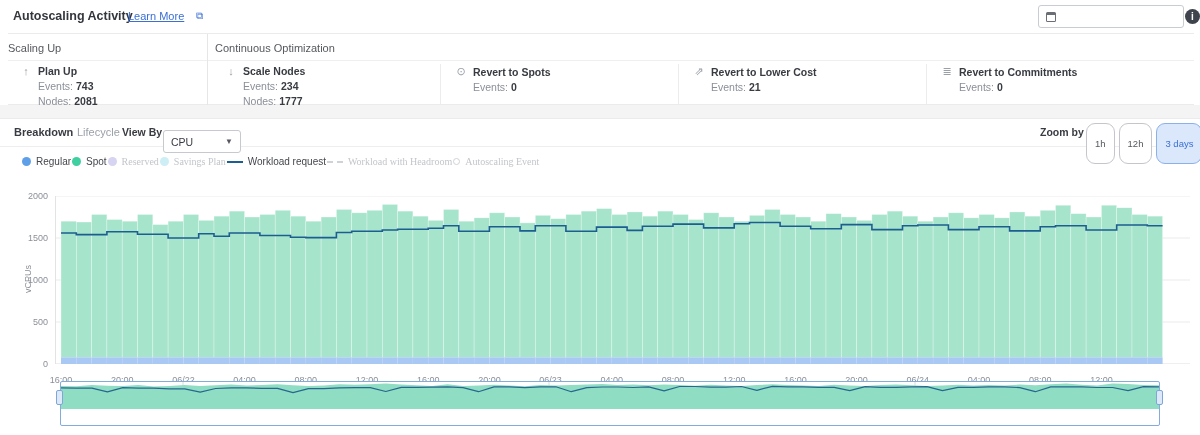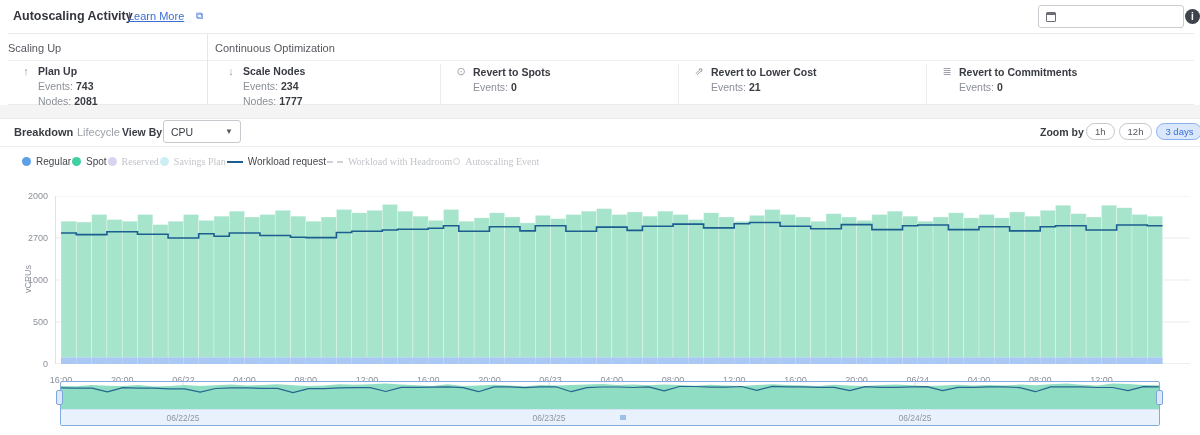--- a/index.html
+++ b/index.html
@@ -29,25 +29,25 @@
   
   .gap { position:absolute; left:0; top:105px; width:1200px; height:13px; background:#f4f4f5; }
 
   
   .panel { position:absolute; left:0; top:118px; width:1200px; height:317px; background:#fff; border-top:1px solid #ebebeb; }
   .controls { position:absolute; left:0; top:118px; width:1200px; height:29px; border-bottom:1px solid #eeeeee; }
   .tab { position:absolute; top:8px; font-size:11px; cursor:pointer; }
   .tab.active { font-weight:bold; color:#383b41; }
   .tab.inactive { color:#9ba0a8; }
   .viewby-label { position:absolute; left:122px; top:8px; font-size:10.5px; font-weight:bold; color:#383b41; }
-  .select { position:absolute; left:163px; top:2px; width:78px; height:23px; border:1px solid #c6c9ce; border-radius:3px; background:#fff; font-size:10.5px; color:#383b41; display:flex; align-items:center; justify-content:space-between; padding:2px 7px; cursor:pointer; }
+  .select { position:absolute; left:163px; top:12px; width:78px; height:23px; border:1px solid #c6c9ce; border-radius:3px; background:#fff; font-size:10.5px; color:#383b41; display:flex; align-items:center; justify-content:space-between; padding:2px 7px; cursor:pointer; }
   .select .caret { font-size:8px; color:#55585e; }
   .zoomby { position:absolute; left:1040px; top:8px; font-size:10.5px; font-weight:bold; color:#383b41; }
   .pills { position:absolute; left:1086px; top:5px; display:flex; gap:4px; }
-  .pill { font-size:9.5px; color:#55585e; border:1px solid #c4c6cb; border-radius:9px; padding:2px 8px; background:#fff; cursor:pointer; white-space:nowrap; }
+  .pill { font-size:9.5px; color:#55585e; border:1px solid #c4c6cb; border-radius:9px; padding:14px 8px; background:#fff; cursor:pointer; white-space:nowrap; }
   .pill.active { background:#dbe8fb; border-color:#8cb1ea; color:#3a6fd8; }
 
   
   .legend { position:absolute; left:22px; top:156px; display:flex; align-items:center; gap:1px; }
   .leg-item { display:flex; align-items:center; gap:5px; font-size:10px; cursor:pointer; }
   .leg-item.on { color:#44474d; }
   .leg-item.off { color:#c2c5ca;font-family:Liberation Serif, serif; }
   .dot { width:9px; height:9px; border-radius:50%; display:inline-block; }
   .lineswatch { width:16px; height:0; border-top:2.5px solid #1d5e90; display:inline-block; }
   .dashswatch { width:16px; height:0; border-top:2px dashed #cfd2d6; display:inline-block; }
@@ -334,21 +334,21 @@
       <rect x="1061.7" y="161.28" width="15.3" height="6.719999999999999" fill="#a9c8f3"></rect>
       <rect x="1077" y="18.47999999999999" width="15.3" height="142.8" fill="#a6e4cc" stroke="rgba(255,255,255,0.5)" stroke-width="0.6"></rect>
       <rect x="1077" y="161.28" width="15.3" height="6.719999999999999" fill="#a9c8f3"></rect>
       <rect x="1092.3" y="20.159999999999997" width="15.3" height="141.12" fill="#a6e4cc" stroke="rgba(255,255,255,0.5)" stroke-width="0.6"></rect>
       <rect x="1092.3" y="161.28" width="15.3" height="6.719999999999999" fill="#a9c8f3"></rect>
       <path d="M6,37.0 L21.3,37.0 L21.3,38.6 L36.6,38.6 L36.6,38.6 L51.9,38.6 L51.9,35.7 L67.2,35.7 L67.2,35.7 L82.5,35.7 L82.5,38.2 L97.8,38.2 L97.8,38.2 L113.1,38.2 L113.1,42.0 L128.4,42.0 L128.4,42.0 L143.7,42.0 L143.7,37.8 L159.0,37.8 L159.0,40.3 L174.3,40.3 L174.3,37.0 L189.6,37.0 L189.6,37.0 L204.9,37.0 L204.9,39.5 L220.2,39.5 L220.2,39.5 L235.5,39.5 L235.5,41.2 L250.8,41.2 L250.8,41.6 L266.1,41.6 L266.1,41.6 L281.4,41.6 L281.4,36.5 L296.7,36.5 L296.7,35.3 L312.0,35.3 L312.0,35.3 L327.3,35.3 L327.3,34.0 L342.6,34.0 L342.6,33.2 L357.9,33.2 L357.9,33.2 L373.2,33.2 L373.2,32.3 L388.5,32.3 L388.5,29.8 L403.8,29.8 L403.8,35.3 L419.1,35.3 L419.1,35.3 L434.4,35.3 L434.4,30.7 L449.7,30.7 L449.7,30.7 L465.0,30.7 L465.0,34.9 L480.3,34.9 L480.3,29.8 L495.6,29.8 L495.6,29.8 L510.9,29.8 L510.9,35.3 L526.2,35.3 L526.2,35.3 L541.5,35.3 L541.5,31.1 L556.8,31.1 L556.8,31.1 L572.1,31.1 L572.1,34.4 L587.4,34.4 L587.4,30.2 L602.7,30.2 L602.7,30.2 L618.0,30.2 L618.0,28.1 L633.3,28.1 L633.3,28.1 L648.6,28.1 L648.6,31.9 L663.9,31.9 L663.9,31.9 L679.2,31.9 L679.2,27.7 L694.5,27.7 L694.5,26.5 L709.8,26.5 L709.8,26.5 L725.1,26.5 L725.1,30.2 L740.4,30.2 L740.4,30.2 L755.7,30.2 L755.7,32.8 L771.0,32.8 L771.0,32.8 L786.3,32.8 L786.3,28.6 L801.6,28.6 L801.6,28.6 L816.9,28.6 L816.9,33.6 L832.2,33.6 L832.2,33.6 L847.5,33.6 L847.5,29.8 L862.8,29.8 L862.8,29.0 L878.1,29.0 L878.1,29.0 L893.4,29.0 L893.4,33.6 L908.7,33.6 L908.7,33.6 L924.0,33.6 L924.0,30.7 L939.3,30.7 L939.3,30.7 L954.6,30.7 L954.6,34.9 L969.9,34.9 L969.9,34.9 L985.2,34.9 L985.2,30.7 L1000.5,30.7 L1000.5,29.8 L1015.8,29.8 L1015.8,29.8 L1031.1,29.8 L1031.1,34.0 L1046.4,34.0 L1046.4,34.0 L1061.7,34.0 L1061.7,29.0 L1077.0,29.0 L1077.0,29.0 L1092.3,29.0 L1092.3,29.8 L1107.6,29.8" fill="none" stroke="#1d5e90" stroke-width="1.6"></path>
     </svg>
 <div class="ytick" style="left: 10px; top: 171px;">0</div>
     <div class="ytick" style="left: 10px; top: 129px;">500</div>
     <div class="ytick" style="left: 10px; top: 87px;">1000</div>
-    <div class="ytick" style="left: 10px; top: 45px;">2700</div>
+    <div class="ytick" style="left: 10px; top: 45px;">1500</div>
     <div class="ytick" style="left: 10px; top: 3px;">2000</div>
     <div class="xtick" style="left: 61px;">16:00</div>
     <div class="xtick" style="left: 122.2px;">20:00</div>
     <div class="xtick" style="left: 183.4px;">06/22</div>
     <div class="xtick" style="left: 244.6px;">04:00</div>
     <div class="xtick" style="left: 305.8px;">08:00</div>
     <div class="xtick" style="left: 367px;">12:00</div>
     <div class="xtick" style="left: 428.2px;">16:00</div>
     <div class="xtick" style="left: 489.4px;">20:00</div>
     <div class="xtick" style="left: 550.6px;">06/23</div>
@@ -364,21 +364,15 @@
   </div>
 
 <div class="nav-box" id="navBox">
   <svg class="nav-chart" id="navSvg" width="1098" height="27">
       <line x1="122" y1="0" x2="122" y2="27" stroke="#d7dde3" stroke-width="1"></line>
       <line x1="488" y1="0" x2="488" y2="27" stroke="#d7dde3" stroke-width="1"></line>
       <line x1="854" y1="0" x2="854" y2="27" stroke="#d7dde3" stroke-width="1"></line>
       <path d="M0,27 L0.0,4.1 L15.5,4.2 L30.9,3.0 L46.4,3.8 L61.9,4.1 L77.3,3.0 L92.8,4.6 L108.3,4.1 L123.7,3.0 L139.2,3.9 L154.6,3.2 L170.1,2.4 L185.6,3.4 L201.0,3.0 L216.5,2.3 L232.0,3.2 L247.4,4.1 L262.9,3.4 L278.4,2.2 L293.8,2.7 L309.3,2.3 L324.8,1.4 L340.2,2.4 L355.7,3.2 L371.2,3.9 L386.6,2.2 L402.1,4.1 L417.5,3.5 L433.0,2.7 L448.5,3.4 L463.9,4.3 L479.4,3.1 L494.9,3.6 L510.3,3.0 L525.8,2.4 L541.3,2.0 L556.7,3.0 L572.2,2.6 L587.7,3.2 L603.1,2.4 L618.6,3.0 L634.1,3.8 L649.5,2.7 L665.0,3.4 L680.5,4.1 L695.9,3.1 L711.4,2.2 L726.8,3.0 L742.3,3.4 L757.8,4.1 L773.2,2.8 L788.7,3.4 L804.2,3.9 L819.6,3.0 L835.1,2.4 L850.6,3.2 L866.0,4.1 L881.5,3.4 L897.0,2.7 L912.4,3.5 L927.9,3.0 L943.4,3.5 L958.8,2.6 L974.3,3.2 L989.7,2.3 L1005.2,1.5 L1020.7,2.8 L1036.1,3.4 L1051.6,1.5 L1067.1,1.9 L1082.5,3.0 L1098.0,3.2 L1098,27 Z" fill="#8fdec3"></path>
       <path d="M0.0,5.9 L15.5,6.2 L30.9,6.2 L46.4,9.8 L61.9,5.7 L77.3,6.1 L92.8,6.1 L108.3,6.8 L123.7,6.8 L139.2,10.1 L154.6,6.5 L170.1,5.9 L185.6,5.9 L201.0,6.3 L216.5,6.3 L232.0,10.7 L247.4,6.7 L262.9,6.7 L278.4,5.9 L293.8,5.7 L309.3,5.7 L324.8,9.5 L340.2,5.3 L355.7,5.3 L371.2,5.2 L386.6,4.8 L402.1,5.7 L417.5,9.7 L433.0,4.9 L448.5,4.9 L463.9,5.6 L479.4,4.8 L494.9,4.8 L510.3,9.7 L525.8,5.7 L541.3,5.0 L556.7,5.0 L572.2,5.5 L587.7,4.9 L603.1,8.9 L618.6,4.5 L634.1,4.5 L649.5,5.1 L665.0,5.1 L680.5,4.5 L695.9,8.3 L711.4,4.3 L726.8,4.9 L742.3,4.9 L757.8,5.3 L773.2,5.3 L788.7,8.6 L804.2,4.6 L819.6,5.4 L835.1,5.4 L850.6,4.8 L866.0,4.7 L881.5,8.7 L897.0,5.4 L912.4,5.4 L927.9,4.9 L943.4,4.9 L958.8,5.6 L974.3,9.7 L989.7,4.9 L1005.2,4.8 L1020.7,4.8 L1036.1,5.5 L1051.6,5.5 L1067.1,8.7 L1082.5,4.7 L1098.0,4.8" fill="none" stroke="#27678f" stroke-width="1.2" stroke-linejoin="round"></path>
     </svg>
-  <div class="nav-band" id="navBand">
-      <div class="nav-date" style="left: 122px;">06/22/25</div>
-      <div class="nav-date" style="left: 488px;">06/23/25</div>
-      <div class="nav-date" style="left: 854px;">06/24/25</div>
-      <div class="nav-marker" style="left: 559px;"></div>
-    </div>
 </div>
 <div class="handle" style="left:56px"></div>
 <div class="handle" style="left:1156px"></div>
 
 </body></html>

